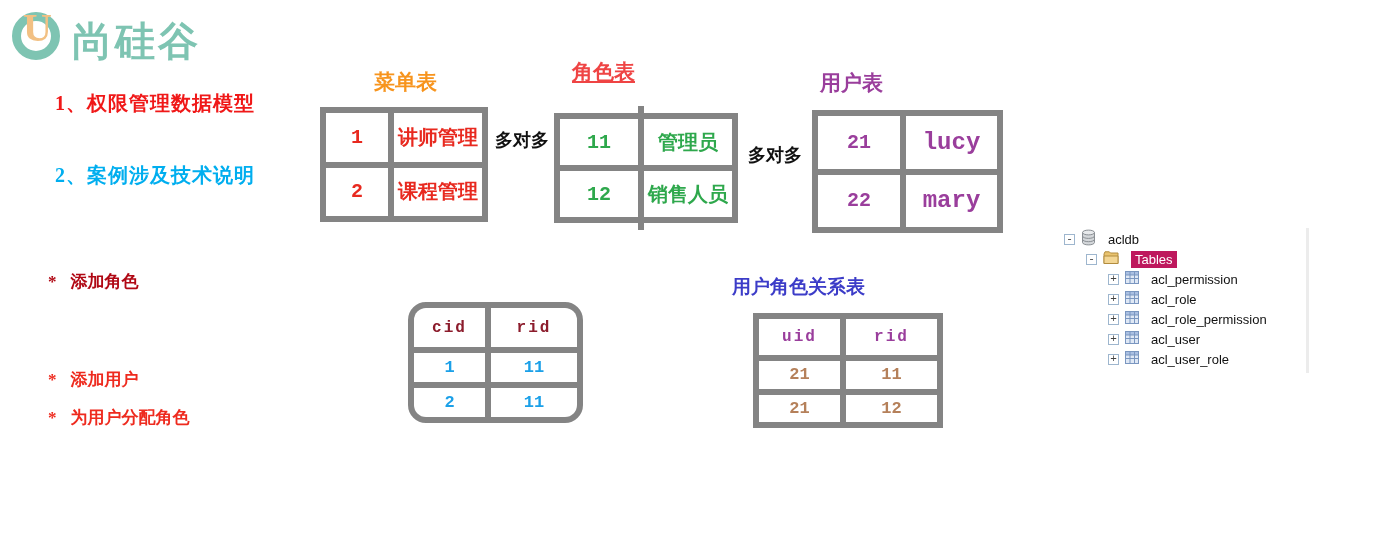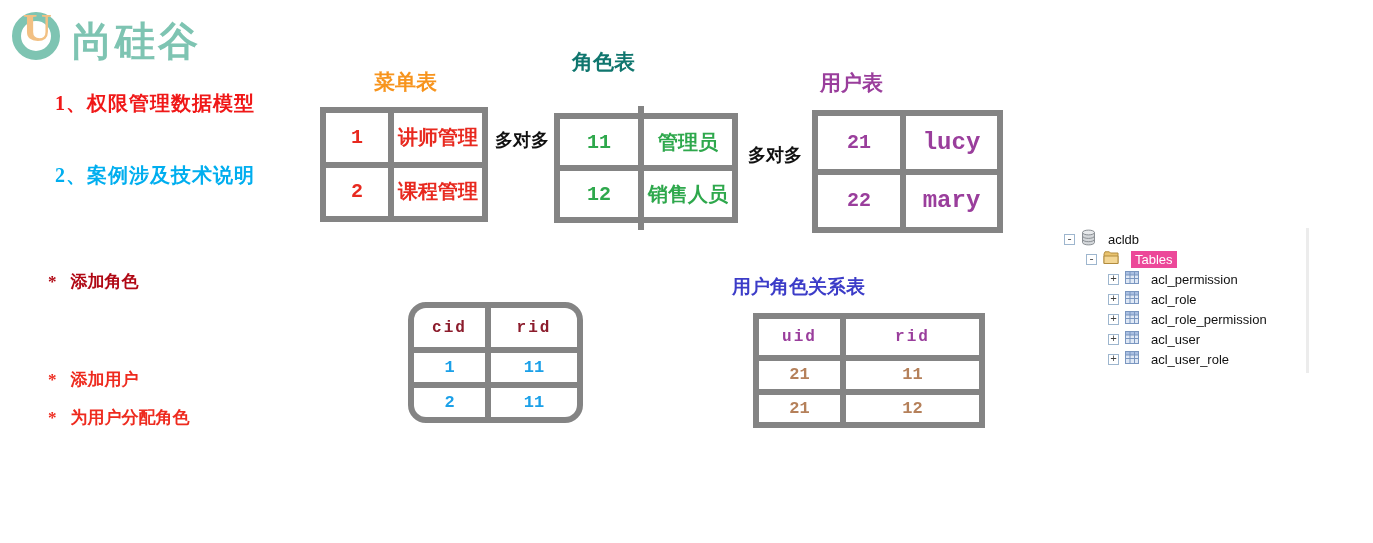--- a/index.html
+++ b/index.html
@@ -22,21 +22,21 @@
           font-family:"Liberation Serif",serif;}
   .bullet .mk{display:inline-block;margin-right:14px;}
   .b1{top:270px;color:#b00814;}
   .b2{top:308px;color:#b00814;}
   .b3{top:368px;color:#ee2a1e;}
   .b4{top:406px;color:#ee2a1e;}
 
   
   .tbl-title{position:absolute;font-weight:bold;white-space:nowrap;font-family:"Liberation Serif",serif;}
   .t-menu{left:374px;top:68px;font-size:21px;color:#f7941d;}
-  .t-role{left:572px;top:48px;font-size:21px;color:#0f766e;}
+  .t-role{left:572px;top:58px;font-size:21px;color:#ef4444;text-decoration:underline;}
   .t-user{left:820px;top:69px;font-size:21px;color:#9a3e9c;}
   .t-rel1{left:437px;top:265px;font-size:19px;color:#2fa849;}
   .t-rel2{left:732px;top:274px;font-size:19px;color:#3c3cc8;}
 
   
   .gtable{position:absolute;background:#848484;border:6px solid #848484;display:grid;gap:6px;box-sizing:border-box;}
   .gtable .cell{background:#ffffff;display:flex;align-items:center;justify-content:center;}
   .tbl-menu{left:320px;top:107px;width:168px;height:115px;grid-template-columns:62px 1fr;grid-template-rows:1fr 1fr;}
   .tbl-menu .cell{color:#e8291f;}
   .tbl-role{left:554px;top:113px;width:184px;height:110px;grid-template-columns:78px 1fr;grid-template-rows:1fr 1fr;}
@@ -48,40 +48,40 @@
   .mono{font-family:"Liberation Mono",monospace;font-size:24px;font-weight:bold;}
 
   .tick{position:absolute;width:6px;height:8px;background:#848484;}
   .tick-top{left:78px;top:-13px;}
   .tick-bot{left:78px;bottom:-13px;}
 
   .tbl-rel1{left:408px;top:302px;width:175px;height:121px;grid-template-columns:71px 1fr;
             grid-template-rows:39px 1fr 1fr;border-radius:18px;overflow:hidden;}
   .tbl-rel1 .hcell{color:#8c1c2c;}
   .tbl-rel1 .vcell{color:#1ba0e8;}
-  .tbl-rel2{left:753px;top:313px;width:232px;height:115px;grid-template-columns:81px 1fr;
+  .tbl-rel2{left:753px;top:313px;width:190px;height:115px;grid-template-columns:81px 1fr;
             grid-template-rows:36px 1fr 1fr;}
   .tbl-rel2 .hcell{color:#9a3e9c;}
   .tbl-rel2 .vcell{color:#b5805a;}
   .hcell{font-family:"Liberation Mono",monospace;font-size:16px;font-weight:bold;letter-spacing:2px;}
   .vcell{font-family:"Liberation Mono",monospace;font-size:17px;font-weight:bold;}
 
   .m2m{position:absolute;font-size:18px;font-weight:bold;color:#111111;white-space:nowrap;
        font-family:"Liberation Serif",serif;}
   .m2m-1{left:495px;top:128px;}
   .m2m-2{left:748px;top:143px;}
 
   
   .tree{position:absolute;left:1060px;top:226px;width:260px;font-size:13px;color:#111;}
   .tree-row{position:absolute;height:18px;display:flex;align-items:center;white-space:nowrap;}
   .expander{width:11px;height:11px;box-sizing:border-box;border:1px solid #9eb6ce;background:#fff;
             display:inline-flex;align-items:center;justify-content:center;
             font-size:11px;line-height:9px;color:#444;font-family:"Liberation Mono",monospace;margin-right:6px;}
   .treelabel{margin-left:12px;}
-  .sel{background:#ec4899;color:#ffffff;padding:1px 4px;}
+  .sel{background:#be185d;color:#ffffff;padding:1px 4px;}
   .icon-svg{display:inline-block;vertical-align:middle;}
 
   .panel-edge{position:absolute;left:1306px;top:228px;width:3px;height:145px;background:#ececec;}
 </style>
 </head>
 <body>
 
 <div class="canvas">
 
   <div class="logo">

